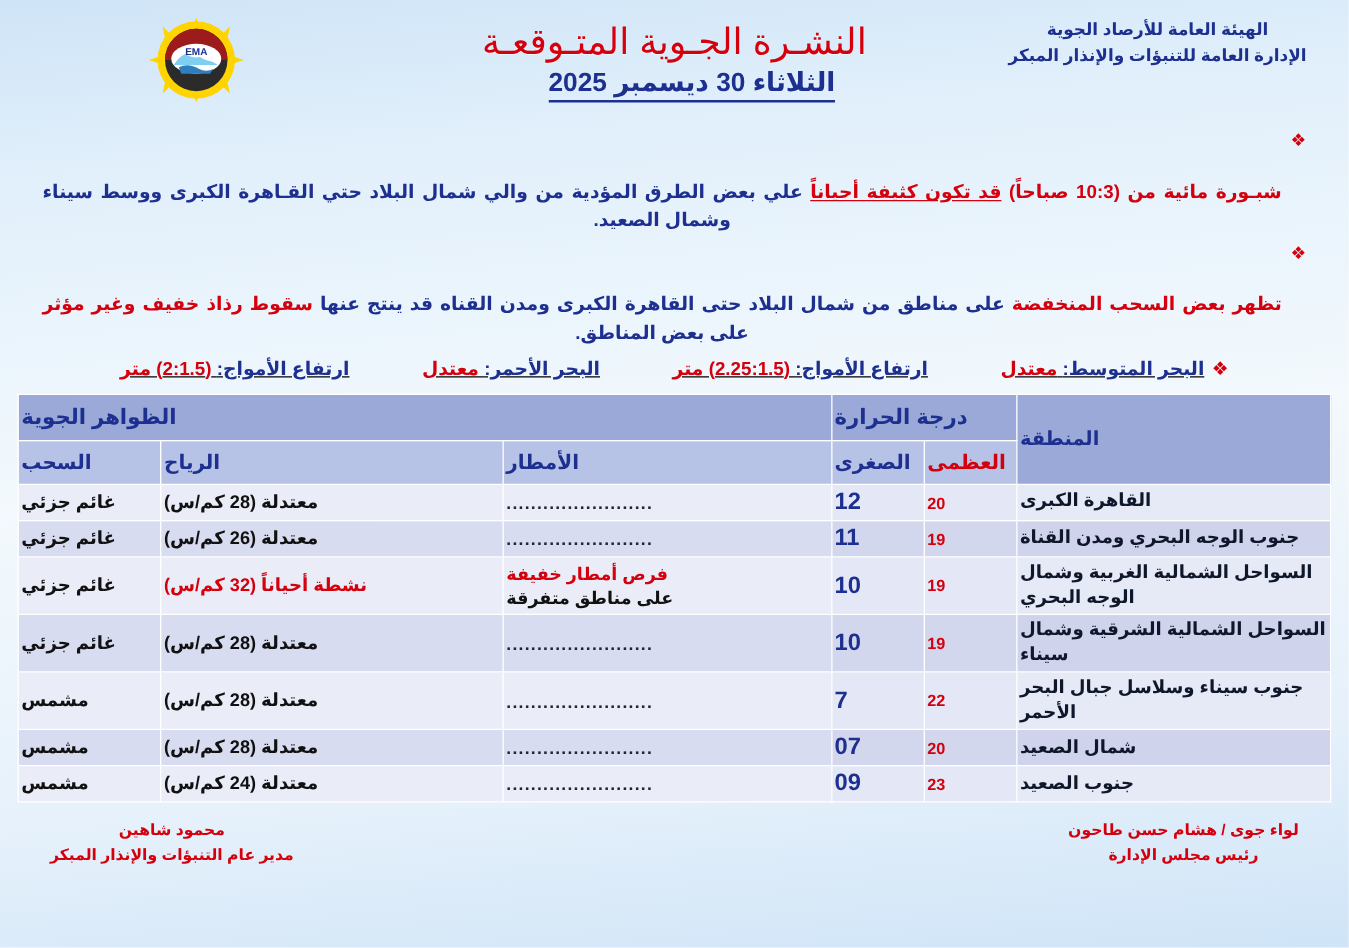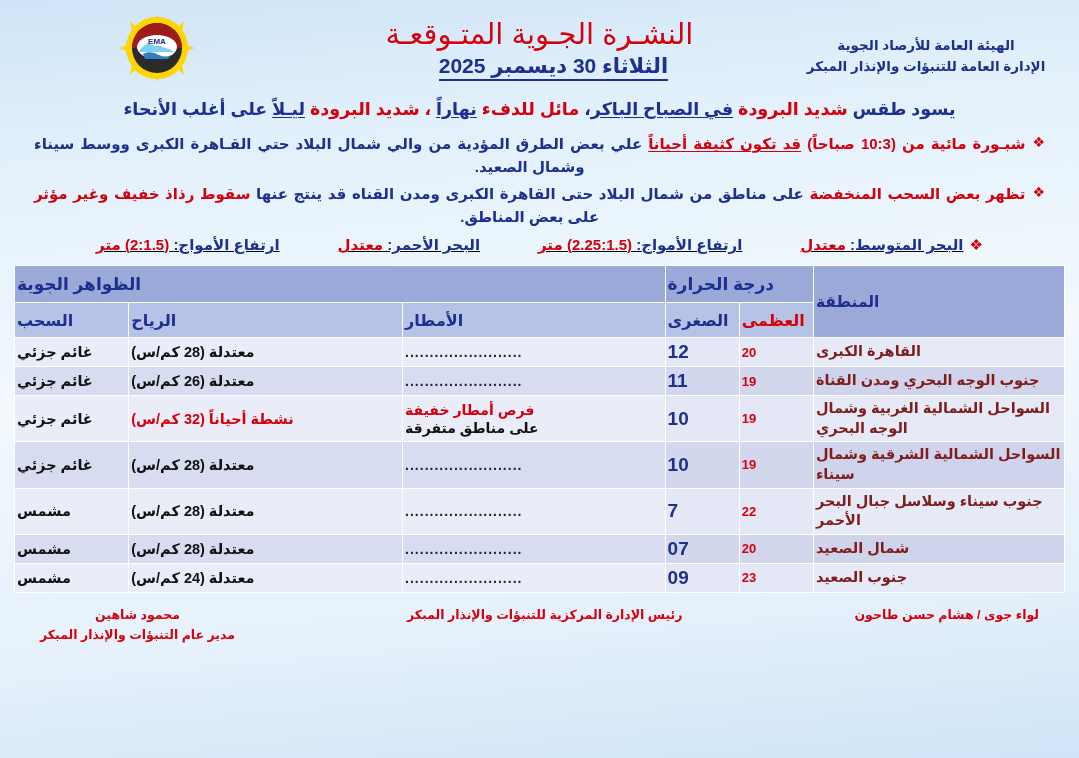--- a/index.html
+++ b/index.html
@@ -11,21 +11,21 @@
   }
   #page{
     position:relative;width:1079px;height:758px;
     background:linear-gradient(175deg,#cfe4f7 0%,#e2f0fb 18%,#f3f9fd 48%,#e6f1fb 78%,#cfe4f7 100%);
     box-sizing:border-box;
   }
 
   
   .header{position:relative;height:92px;}
   .org{
-    position:absolute;top:36px;right:18px;width:270px;
+    position:absolute;top:14px;right:18px;width:270px;
     text-align:center;color:#1d2f8f;font-weight:bold;
     font-size:13.5px;line-height:1.55;
   }
   .title-wrap{
     position:absolute;top:18px;left:0;right:0;margin:0 auto;width:420px;text-align:center;
   }
   .title-main{
     color:#d4000d;font-weight:normal;font-size:29px;letter-spacing:0.5px;line-height:1.15;
     text-shadow:0 1px 0 rgba(255,255,255,.6);
   }
@@ -45,21 +45,21 @@
   .r{color:#d4000d;}
   .b{color:#1d2f8f;}
   .u{text-decoration:underline;text-underline-offset:2px;}
 
   .bullets{margin:11px 34px 0 34px;}
   .bullet{
     display:flex;align-items:flex-start;gap:7px;
     font-size:15px;font-weight:bold;line-height:1.5;margin-bottom:5px;
   }
   .bullet .mark{color:#d4000d;font-size:14px;line-height:1.4;flex:0 0 auto;}
-  .bullet .btxt{flex:1 1 auto;text-align:justify;text-align-last:center;}
+  .bullet .btxt{flex:1 1 auto;text-align:justify;text-align-last:center;margin-top:40px;}
 
   .sea{
     display:flex;align-items:center;justify-content:center;gap:0;
     font-size:15px;font-weight:bold;margin:8px 34px 0 34px;
   }
   .sea .mark{color:#d4000d;margin-left:6px;}
   .sea .seg{white-space:nowrap;text-decoration:underline;}
   .sea .sp{width:58px;display:inline-block;}
 
   
@@ -81,21 +81,21 @@
     background:#b6c2e6;font-size:16px;height:28px;
   }
   th.region{
     background:#9aa9d8;color:#1d2f8f;font-size:15.5px;
   }
   th.maxh{color:#d4000d;}
   th.minh{color:#1d2f8f;}
 
   tbody tr.odd td{background:#eaedf8;}
   tbody tr.even td{background:#d8dcf1;}
-  tbody td.region{font-size:14.5px;color:#7f1d1d;line-height:1.35;}
+  tbody td.region{font-size:14.5px;color:#0f172a;line-height:1.35;}
   tbody tr.even td.region{background:#cfd4ec;}
   tbody tr.odd td.region{background:#e6e9f6;}
   tbody td.tmax{color:#d4000d;font-size:13px;}
   tbody td.tmin{color:#1d2f8f;font-size:19px;}
   tbody tr.odd td.tmax,tbody tr.odd td.tmin{background:#e3e7f6;}
   tbody tr.even td.tmax,tbody tr.even td.tmin{background:#d2d7ee;}
   tbody td.rain{font-size:14px;color:#111111;line-height:1.3;}
   tbody td.rain .hl{color:#d4000d;display:block;}
   tbody td.rain .sub{color:#111111;display:block;}
   tbody td.wind{font-size:14.5px;color:#111111;}
@@ -147,30 +147,20 @@
       <div>الهيئة العامة للأرصاد الجوية</div>
       <div>الإدارة العامة للتنبؤات والإنذار المبكر</div>
     </div>
 
     <div class="title-wrap">
       <div class="title-main">النشـرة الجـوية المتـوقعـة</div>
       <div class="title-date">الثلاثاء 30 ديسمبر 2025</div>
     </div>
   </div>
 
-  <div class="lead">
-    <span class="b">يسود طقس</span>
-    <span class="r">شديد البرودة</span>
-    <span class="b u">في الصباح الباكر</span><span class="b">،</span>
-    <span class="r">مائل للدفء</span>
-    <span class="b u">نهاراً</span>
-    <span class="r">، شديد البرودة</span>
-    <span class="b u">ليـلاً</span>
-    <span class="b">على أغلب الأنحاء</span>
-  </div>
 
   <div class="bullets">
 
     <div class="bullet">
       <span class="mark">❖</span>
       <span class="btxt">
         <span class="r">شبـورة مائية من (10:3 صباحاً)</span>
         <span class="r u">قد تكون كثيفة أحياناً</span>
         <span class="b">علي بعض الطرق المؤدية من والي شمال البلاد حتي القـاهرة الكبرى ووسط سيناء وشمال الصعيد.</span>
       </span>
@@ -294,23 +284,23 @@
             <td class="wind">معتدلة (24 كم/س)</td>
             <td class="cloud">مشمس</td>
           </tr>
         </tbody>
     </table>
   </div>
 
   <div class="footer">
     <div class="sig">
       <span class="nm">لواء جوى / هشام حسن طاحون</span>
+      <span class="rl">رئيس مجلس الإدارة</span>
     </div>
     <div class="sig">
-      <span class="rl">رئيس الإدارة المركزية للتنبؤات والإنذار المبكر</span>
     </div>
     <div class="sig">
       <span class="nm">محمود شاهين</span>
       <span class="rl">مدير عام التنبؤات والإنذار المبكر</span>
     </div>
   </div>
 
 </div>
 
 </body></html>

